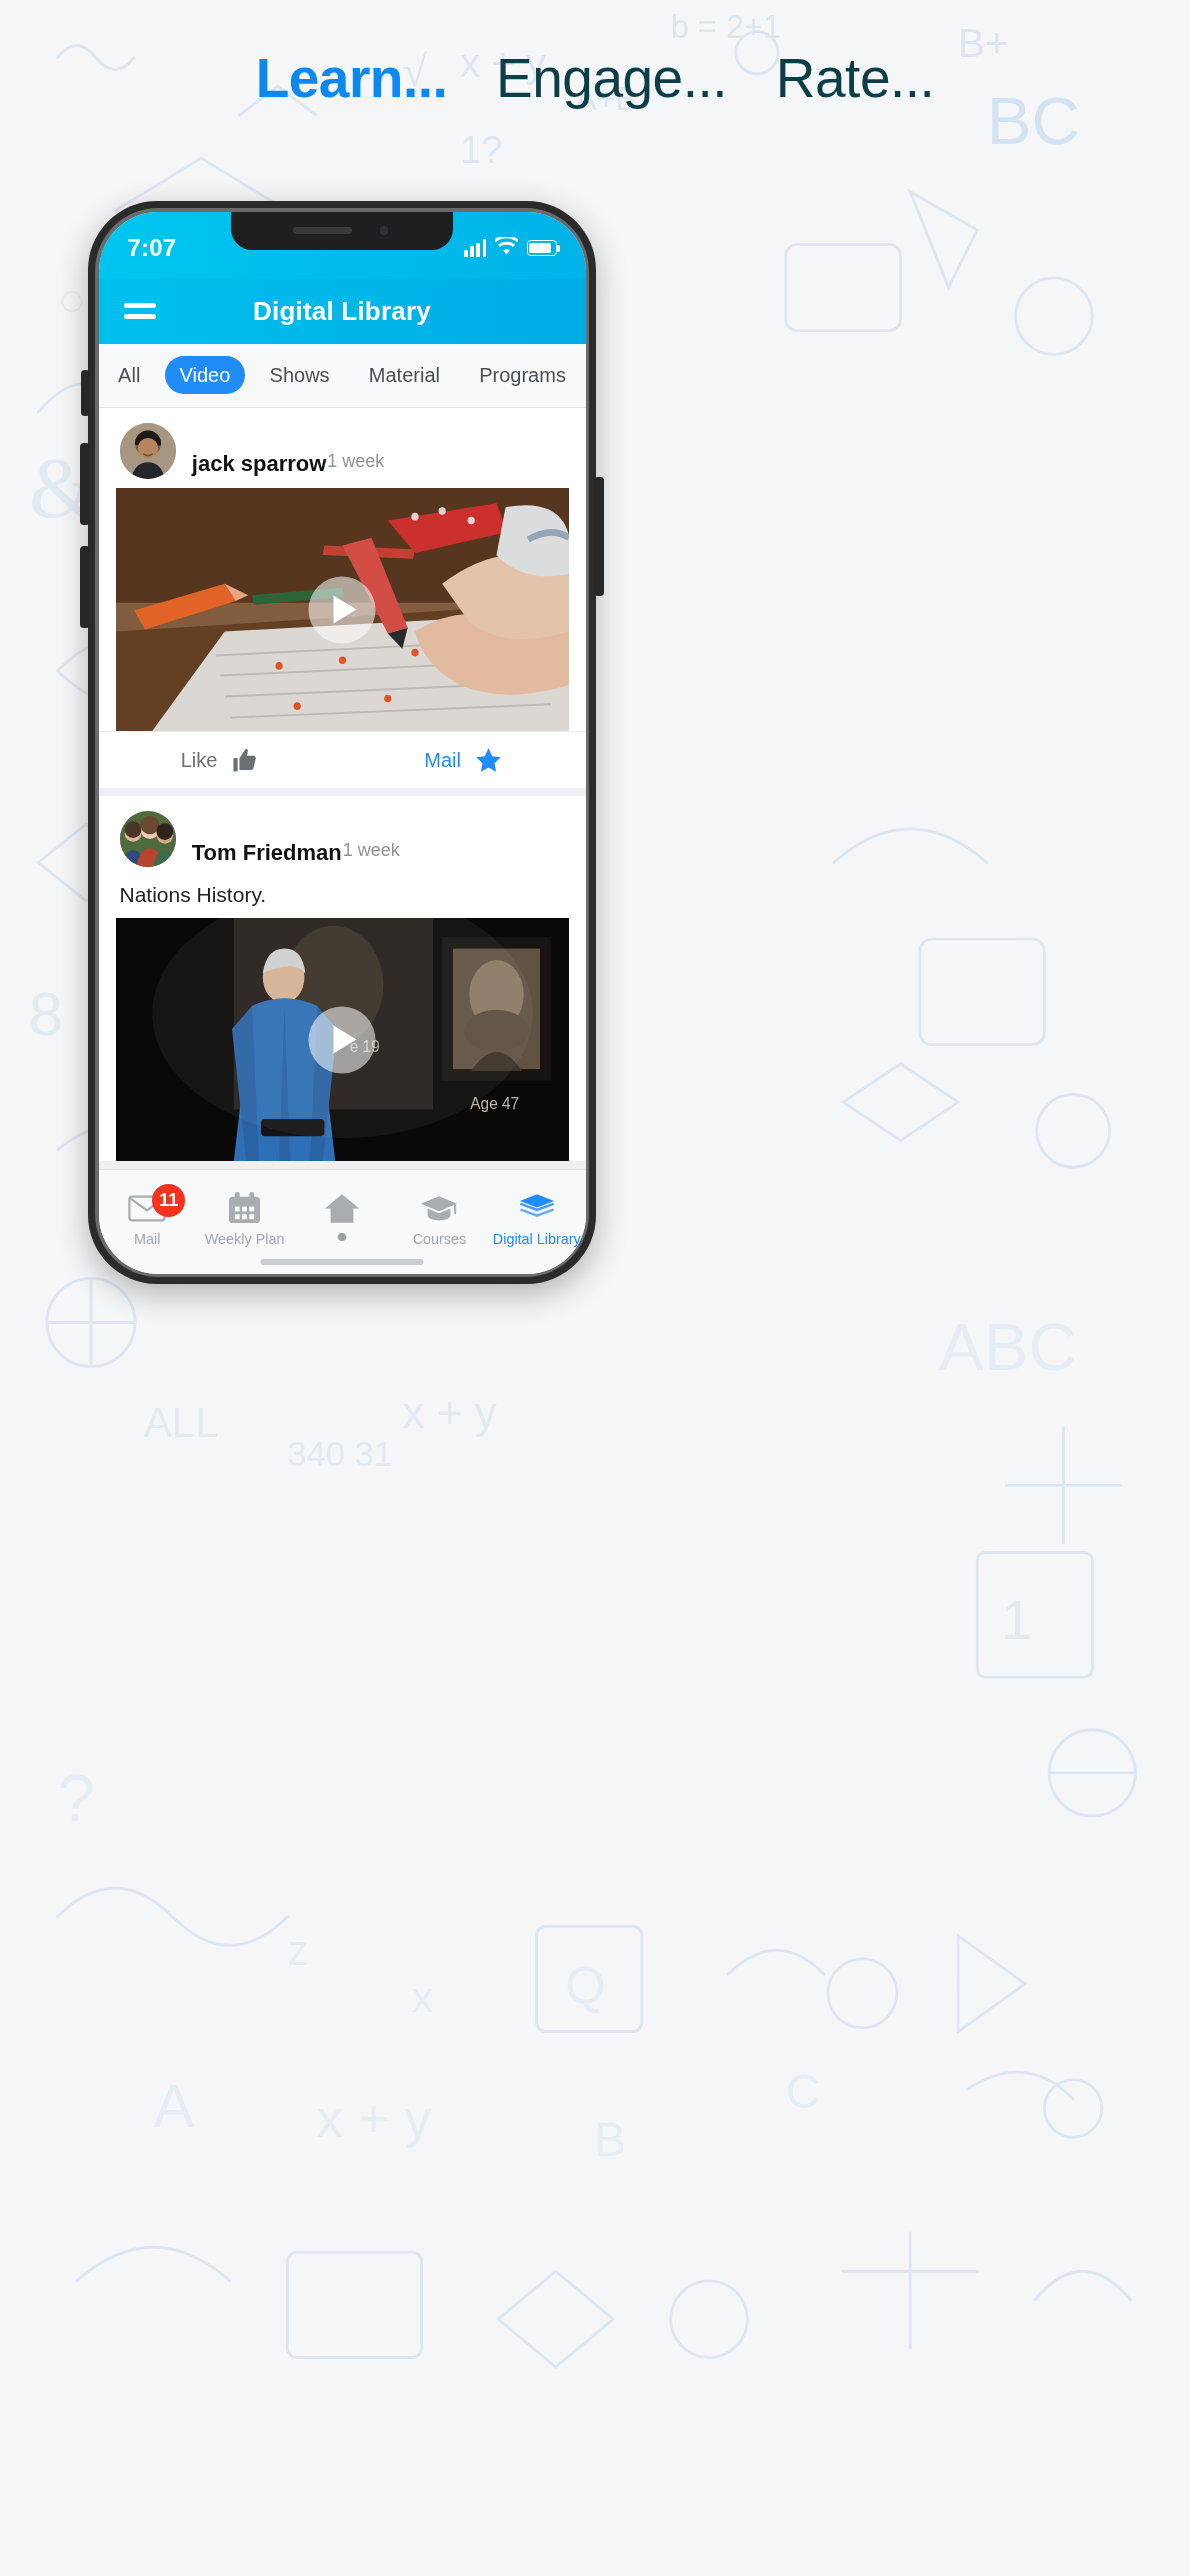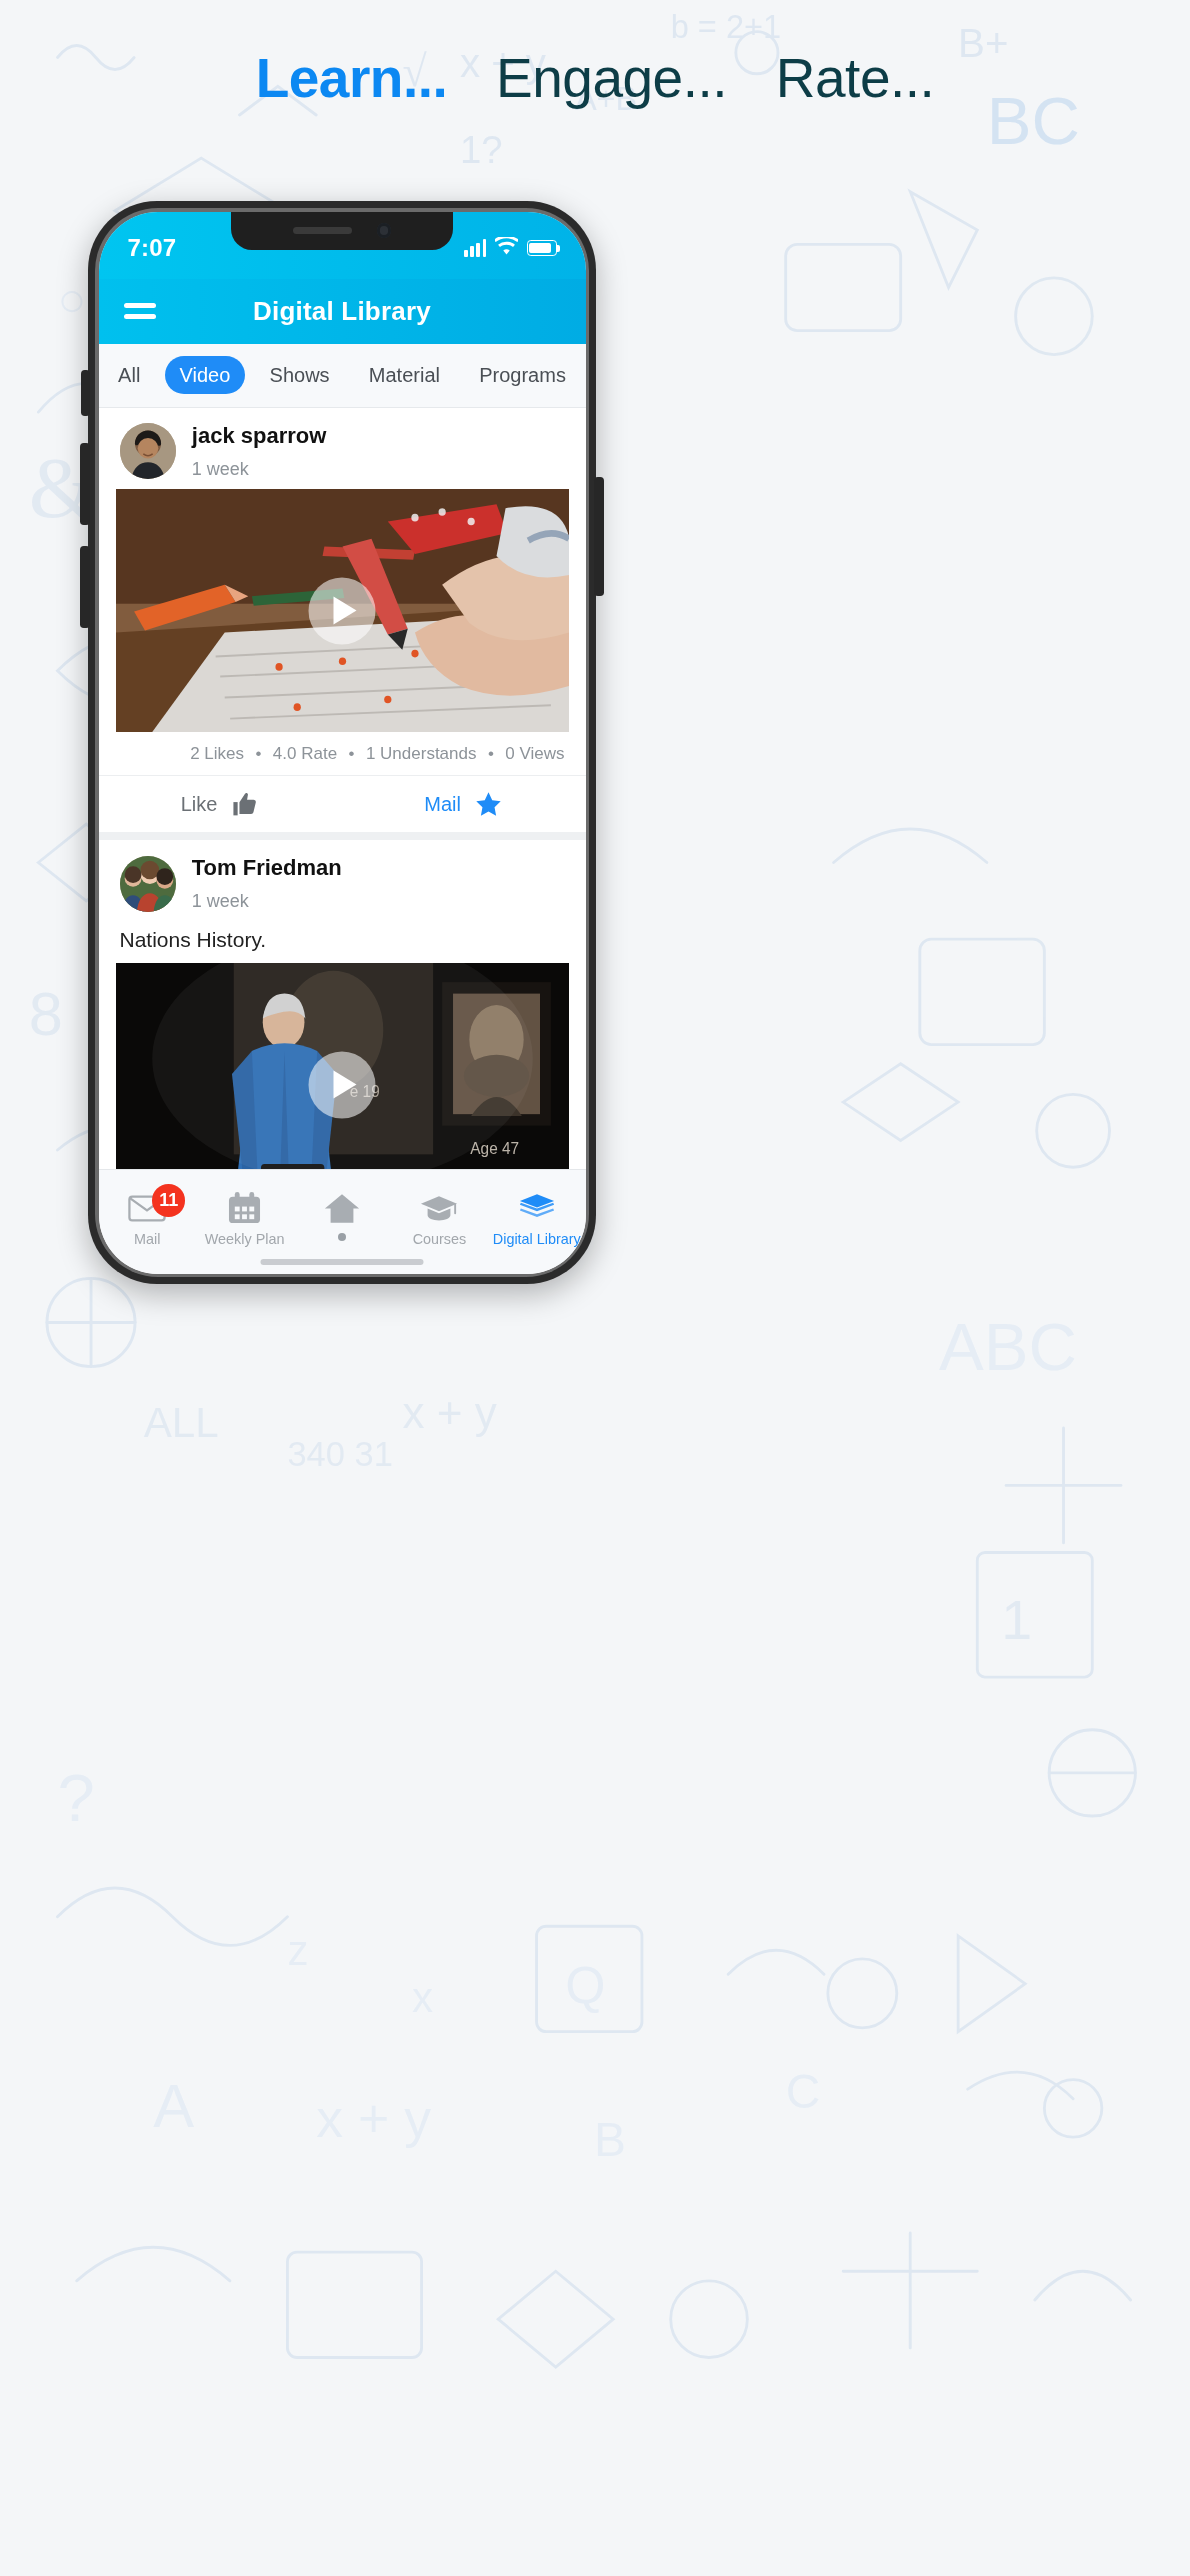--- a/index.html
+++ b/index.html
@@ -195,21 +195,21 @@
     display: flex; align-items: center;
     gap: 16.3px; padding: 15.3px 21px 9.6px 21px;
   }
   .avatar {
     width: 56px; height: 56px; border-radius: 50%;
     flex: 0 0 auto; overflow: hidden;
     background: #b9ab95;
     position: relative;
   }
   .avatar svg { width: 100%; height: 100%; display: block; }
-  .post-meta { display: flex; flex-direction: column; gap: 10px; }
+  .post-meta { display: flex; flex-direction: row; gap: 1px; margin-top: 27px; }
   .post-author { font-size: 22px; font-weight: bold; color: #111; }
   .post-time   { font-size: 18px; color: #8d9399; }
   .post-text {
     font-size: 21px; color: #222;
     padding: 5.8px 21px 11.5px 21px;
   }
 
   
   .media {
     position: relative;
@@ -482,29 +482,20 @@
               <path d="M250 60 L300 152 L322 146 L282 52z" fill="#e0524a"></path>
               <path d="M300 152 L322 146 L316 168z" fill="#2c2c2c"></path>
               <path d="M330 150 q50 -30 100 -10 q40 16 70 6 l0 60 q-70 20 -120 0 q-40 -20 -50 -56z" fill="#f0c6ab"></path>
               <path d="M360 100 q70 -50 140 -20 l0 70 q-70 20 -110 -10z" fill="#f3d0b6"></path>
               <path d="M430 20 q60 -10 70 30 l0 40 q-50 10 -80 -20z" fill="#e8eaec"></path>
               <path d="M455 54 q25 -14 45 -2" stroke="#9fb0c4" stroke-width="7" fill="none"></path>
               <rect width="500" height="254" fill="#000" opacity=".06"></rect>
             </svg>
             <div class="play-btn"></div>
           </div>
-          <div class="stats">
-            <span>2 Likes</span>
-            <span class="dot">•</span>
-            <span>4.0 Rate</span>
-            <span class="dot">•</span>
-            <span>1 Understands</span>
-            <span class="dot">•</span>
-            <span>0 Views</span>
-          </div>
           <div class="actions">
             <div class="action">
               <span>Like</span>
               <span class="thumb-icon">
                 <svg width="29" height="29" viewBox="0 0 24 24" fill="#6b7075">
                   <path d="M2 10h3.5v11H2z"></path>
                   <path d="M7 10.2L11.6 3c.9-1.2 2.6-.4 2.4 1l-.7 4h5.3c1.3 0 2.2 1.2 1.9 2.4l-1.9 7.9c-.2.9-1 1.6-2 1.6H7z"></path>
                 </svg>
               </span>
             </div>

